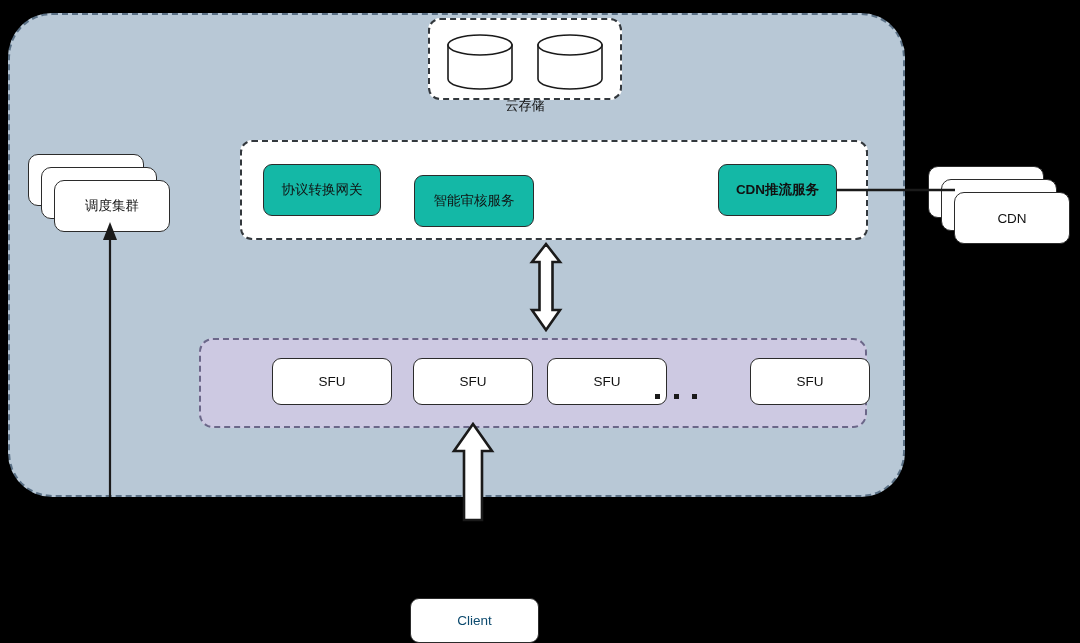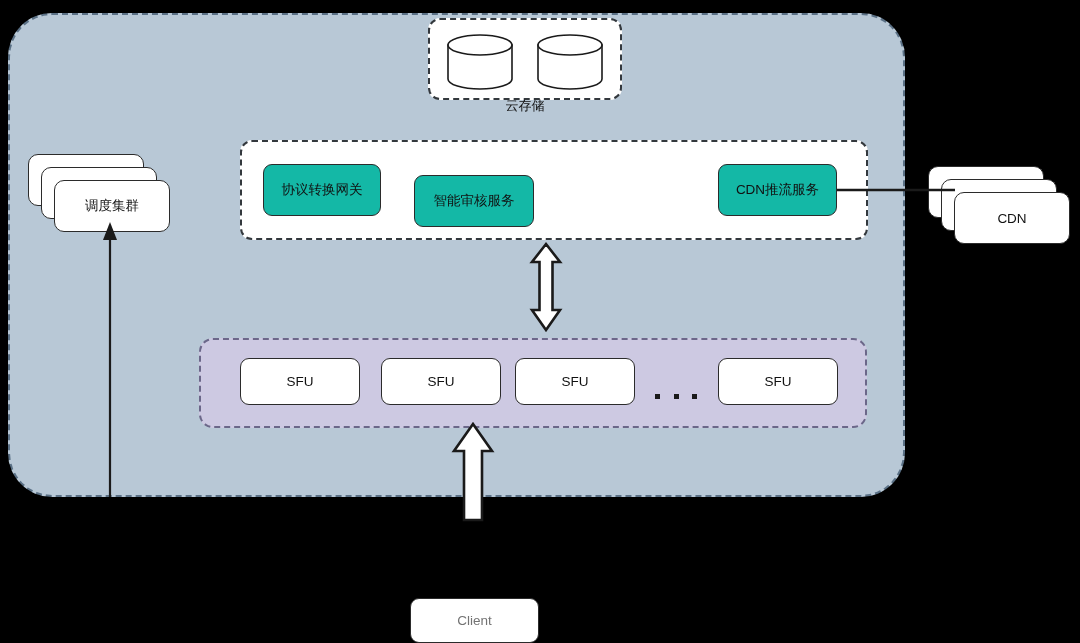--- a/index.html
+++ b/index.html
@@ -44,21 +44,21 @@
   
   .sfu-group{
     position:absolute;left:199px;top:338px;width:668px;height:90px;
     background:#cdc9e2;border:2px dashed #6b6789;border-radius:14px;
     box-sizing:border-box;
   }
   .sfu-box{
     position:absolute;top:358px;width:120px;height:47px;
     background:#ffffff;border:1.3px solid #2b2b2b;border-radius:9px;
     box-sizing:border-box;display:flex;align-items:center;justify-content:center;
-    font-size:13.5px;color:#111;
+    font-size:13.5px;color:#111;margin-left:32px;
   }
   .ellipsis{
     position:absolute;left:655px;top:388px;width:42px;height:16px;
     display:flex;align-items:center;justify-content:space-between;
   }
   .ellipsis i{display:block;width:5px;height:5px;background:#1a1a1a;}
 
   
   .stack{position:absolute;}
   .stack .card{
@@ -69,21 +69,21 @@
   .stack .card.c1{left:0px;top:0px;}
   .stack .card.c2{left:13px;top:13px;}
   .stack .card.c3{left:26px;top:26px;display:flex;align-items:center;justify-content:center;
     font-size:13.5px;color:#111;white-space:nowrap;}
 
   
   .client-box{
     position:absolute;left:410px;top:598px;width:129px;height:45px;
     background:#ffffff;border:1.3px solid #2b2b2b;border-radius:9px;
     box-sizing:border-box;display:flex;align-items:center;justify-content:center;
-    font-size:13.5px;color:#737373;
+    font-size:13.5px;color:#0c4a6e;
   }
 
   svg.overlay{position:absolute;left:0;top:0;width:1080px;height:643px;pointer-events:none;}
 </style>
 </head>
 <body>
 
 <div id="stage">
 
   <div class="main-panel"></div>
@@ -96,21 +96,21 @@
     <svg class="cyl" style="left:106px;" viewBox="0 0 68 56">
       <path d="M2,11 L2,45 A32,10 0 0 0 66,45 L66,11 Z" fill="#ffffff" stroke="#1a1a1a" stroke-width="1.6"></path>
       <ellipse cx="34" cy="11" rx="32" ry="10" fill="#ffffff" stroke="#1a1a1a" stroke-width="1.6"></ellipse>
     </svg>
   </div>
   <div class="storage-label">云存储</div>
 
   <div class="dashed-group services-group"></div>
   <div class="svc-box" style="left:263px;width:118px;">协议转换网关</div>
   <div class="svc-box" style="left:414px;width:120px;margin-top:11px;">智能审核服务</div>
-  <div class="svc-box" style="left:718px;width:119px;">CDN推流服务</div>
+  <div class="svc-box" style="left:718px;width:119px;font-weight:bold;">CDN推流服务</div>
 
   <div class="sfu-group"></div>
   <div class="sfu-box" style="left:240px;">SFU</div>
   <div class="sfu-box" style="left:381px;">SFU</div>
   <div class="sfu-box" style="left:515px;">SFU</div>
   <div class="sfu-box" style="left:718px;">SFU</div>
   <div class="ellipsis">
     <i></i>
       <i></i>
       <i></i>

